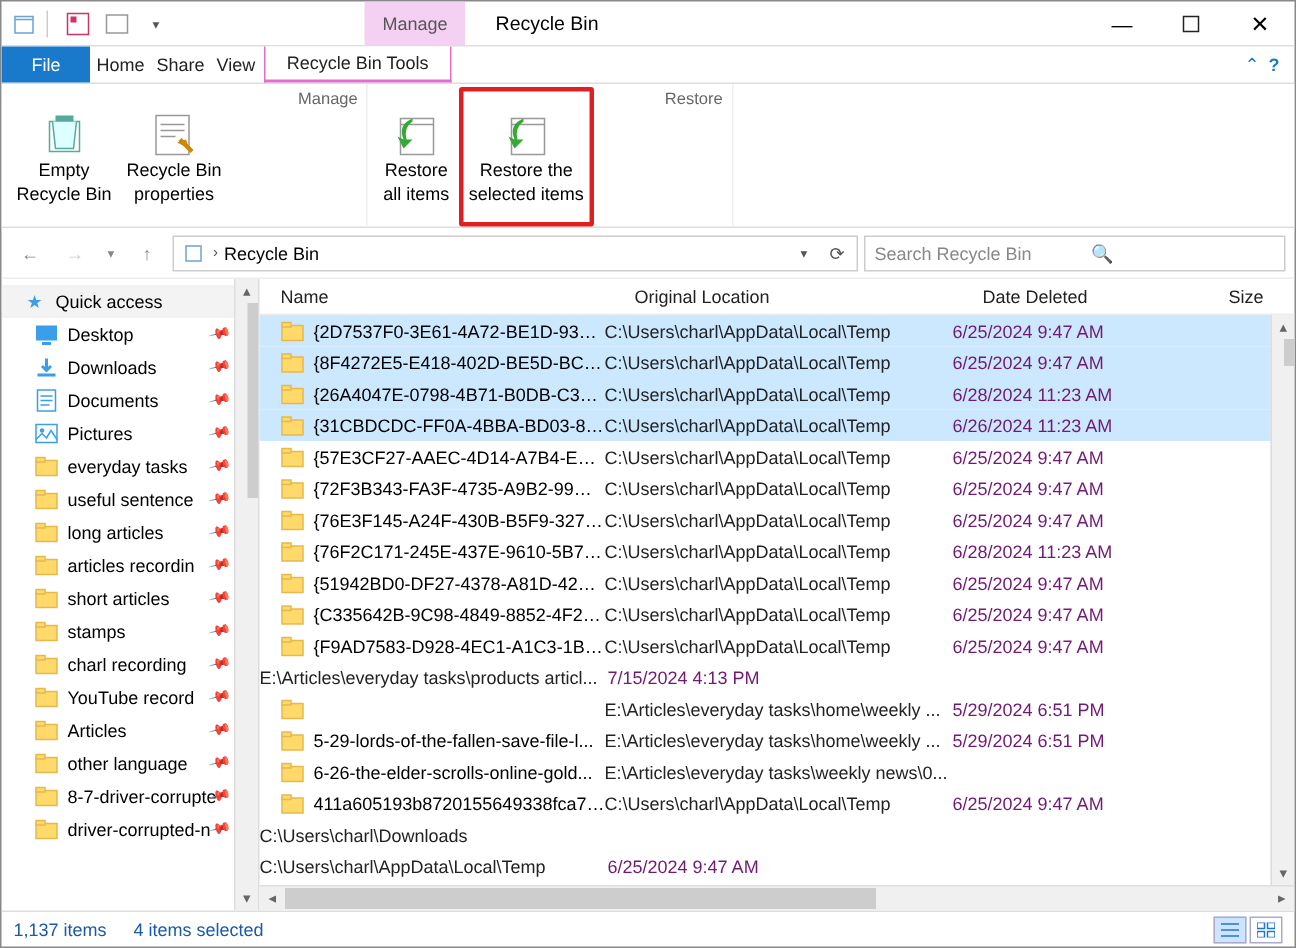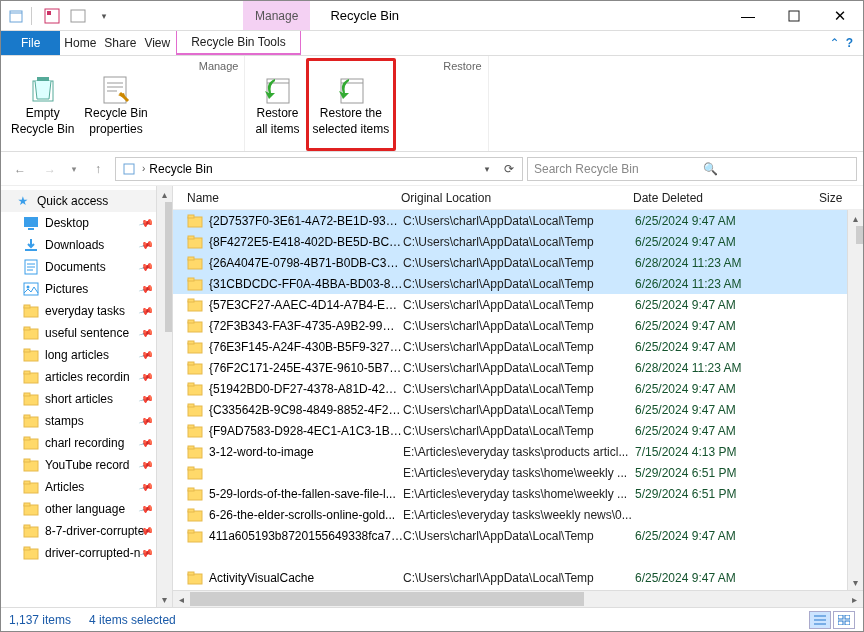--- a/index.html
+++ b/index.html
@@ -31,49 +31,49 @@
 .ribbon-group-label { text-align: center; font-size: 11px; color: #666; padding: 2px 0 4px; }
 .highlight { border: 3px solid #e02020; border-radius: 2px; }
 
 
 .addrbar { height: 34px; display: flex; align-items: center; padding: 0 6px; gap: 4px; border-bottom: 1px solid #eee; }
 .nav-arrow { width: 26px; height: 26px; display: flex; align-items: center; justify-content: center; color: #888; }
 .addr-box { flex: 1; height: 24px; border: 1px solid #ccc; display: flex; align-items: center; padding: 0 4px; gap: 4px; }
 .addr-crumb { display: flex; align-items: center; gap: 6px; }
 .addr-spacer { flex: 1; }
 .addr-icon { width: 18px; height: 18px; display: flex; align-items: center; justify-content: center; color: #555; }
-.search-box { width: 330px; height: 24px; border: 1px solid #ccc; display: flex; align-items: center; padding: 0 6px; color: #888; gap: 22px; }
+.search-box { width: 281px; height: 24px; border: 1px solid #ccc; display: flex; align-items: center; padding: 0 6px; color: #888; gap: 22px; }
 .search-box span { flex: 1; }
 
 
 .body-split { flex: 1; display: flex; min-height: 0; }
 .sidebar { width: 172px; border-right: 1px solid #ddd; overflow: hidden; position: relative; padding-top: 4px; }
 .scrollbar-v { position: absolute; right: 0; top: 0; bottom: 0; width: 16px; background: #f0f0f0; border-left: 1px solid #ddd; display: flex; flex-direction: column; align-items:center; }
 .scroll-thumb { background: #cdcdcd; width: 14px; border-radius: 0; }
 .scroll-arrow { height: 16px; width:16px; display:flex; align-items:center; justify-content:center; color:#666; font-size:10px; }
 
 .side-item { display: flex; align-items: center; height: 22px; padding-left: 22px; gap: 6px; position: relative; }
 .side-item.header { padding-left: 14px; background: #f3f3f3; }
 .side-item .pin { position: absolute; right: 20px; color: #888; font-size: 10px; transform: rotate(30deg); }
 .side-item .icon { width: 16px; height: 16px; display: flex; align-items: center; justify-content: center; }
 .side-item.folder .icon svg rect { fill: #ffd96a; }
 
 .content { flex: 1; display: flex; flex-direction: column; min-width: 0; position: relative; }
 .col-headers { height: 24px; display: flex; align-items: center; border-bottom: 1px solid #eee; font-size: 12px; color: #222; }
-.col-name { width: 228px; padding-left: 14px; }
+.col-name { width: 250px; padding-left: 14px; }
 .col-loc { width: 232px; }
 .col-date { flex: 1; }
 .col-size { width: 44px; }
 
 .rows { flex: 1; overflow: hidden; position: relative; }
 .row { height: 21px; display: flex; align-items: center; }
 .row.selected { background: #cce8ff; }
 .row .cname { width: 230px; padding-left: 14px; display: flex; align-items: center; gap: 6px; overflow: hidden; white-space: nowrap; }
 .row .cloc { width: 232px; overflow: hidden; white-space: nowrap; text-overflow: ellipsis; color: #222; }
-.row .cdate { flex: 1; color: #14532d; }
+.row .cdate { flex: 1; color: #701a75; }
 .row .fname { overflow: hidden; text-overflow: ellipsis; white-space: nowrap; }
 .folder-icon svg rect { fill: #ffd96a; stroke:#e6b94d; }
 
 .scrollbar-h { height: 17px; background: #f0f0f0; border-top: 1px solid #ddd; display: flex; align-items: center; }
 .scrollbar-h .sa { width: 17px; text-align:center; color:#666; font-size:10px; }
 .scrollbar-h .track { flex:1; position:relative; height:100%; }
 .scrollbar-h .thumb { position:absolute; top:1px; height:14px; background:#cdcdcd; }
 
 
 .status { height: 24px; border-top: 1px solid #ddd; display: flex; align-items: center; padding: 0 8px; gap: 18px; color: #1a5aa8; }
@@ -544,29 +544,20 @@
                 <rect x="1" y="3" width="14" height="10" fill="#ffd96a" stroke="#e6b94d"></rect>
                 <rect x="1" y="1" width="6" height="3" fill="#ffd96a" stroke="#e6b94d"></rect>
               </svg>
             </span>
             <span class="fname">{F9AD7583-D928-4EC1-A1C3-1BA5...</span>
           </div>
           <div class="cloc">C:\Users\charl\AppData\Local\Temp</div>
           <div class="cdate">6/25/2024 9:47 AM</div>
         </div>
         <div class="row">
-          <div class="cname">
-            <span class="folder-icon">
-              <svg width="16" height="14">
-                <rect x="1" y="3" width="14" height="10" fill="#ffd96a" stroke="#e6b94d"></rect>
-                <rect x="1" y="1" width="6" height="3" fill="#ffd96a" stroke="#e6b94d"></rect>
-              </svg>
-            </span>
-            <span class="fname">3-12-word-to-image</span>
-          </div>
           <div class="cloc">E:\Articles\everyday tasks\products articl...</div>
           <div class="cdate">7/15/2024 4:13 PM</div>
         </div>
         <div class="row">
           <div class="cname">
             <span class="folder-icon">
               <svg width="16" height="14">
                 <rect x="1" y="3" width="14" height="10" fill="#ffd96a" stroke="#e6b94d"></rect>
                 <rect x="1" y="1" width="6" height="3" fill="#ffd96a" stroke="#e6b94d"></rect>
               </svg>
@@ -607,31 +598,23 @@
                 <rect x="1" y="3" width="14" height="10" fill="#ffd96a" stroke="#e6b94d"></rect>
                 <rect x="1" y="1" width="6" height="3" fill="#ffd96a" stroke="#e6b94d"></rect>
               </svg>
             </span>
             <span class="fname">411a605193b8720155649338fca7180f</span>
           </div>
           <div class="cloc">C:\Users\charl\AppData\Local\Temp</div>
           <div class="cdate">6/25/2024 9:47 AM</div>
         </div>
         <div class="row">
-        </div>
-        <div class="row">
-          <div class="cname">
-            <span class="folder-icon">
-              <svg width="16" height="14">
-                <rect x="1" y="3" width="14" height="10" fill="#ffd96a" stroke="#e6b94d"></rect>
-                <rect x="1" y="1" width="6" height="3" fill="#ffd96a" stroke="#e6b94d"></rect>
-              </svg>
-            </span>
-            <span class="fname">ActivityVisualCache</span>
-          </div>
+          <div class="cloc">C:\Users\charl\Downloads</div>
+        </div>
+        <div class="row">
           <div class="cloc">C:\Users\charl\AppData\Local\Temp</div>
           <div class="cdate">6/25/2024 9:47 AM</div>
         </div>
       </div>
     <div class="scrollbar-h">
       <div class="sa">◂</div>
       <div class="track">
           <div class="thumb" style="left:0;width:60%"></div>
         </div>
       <div class="sa">▸</div>

